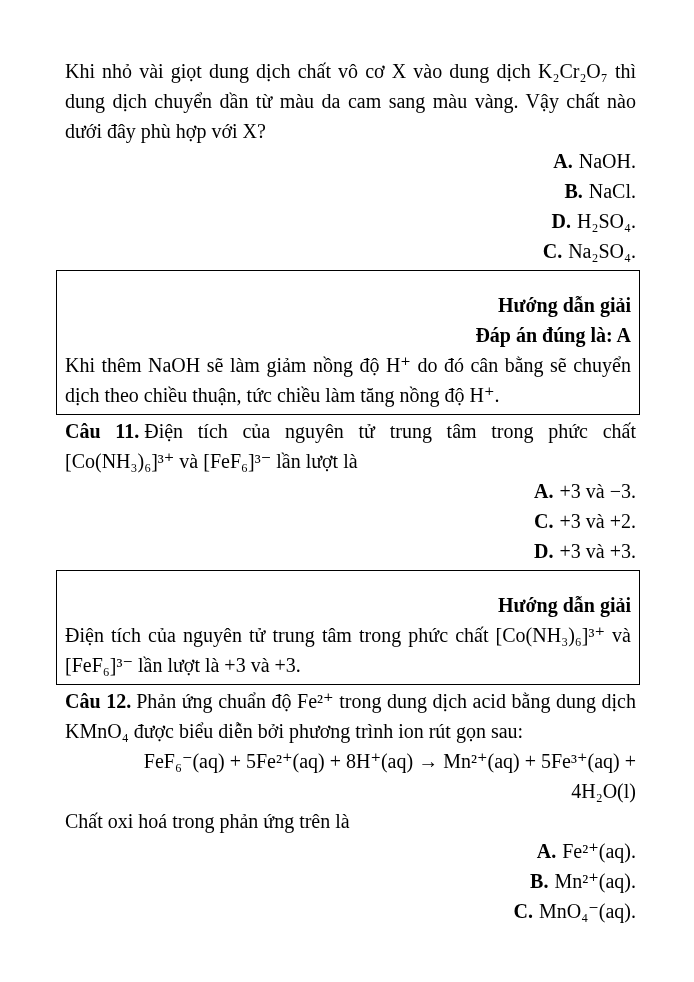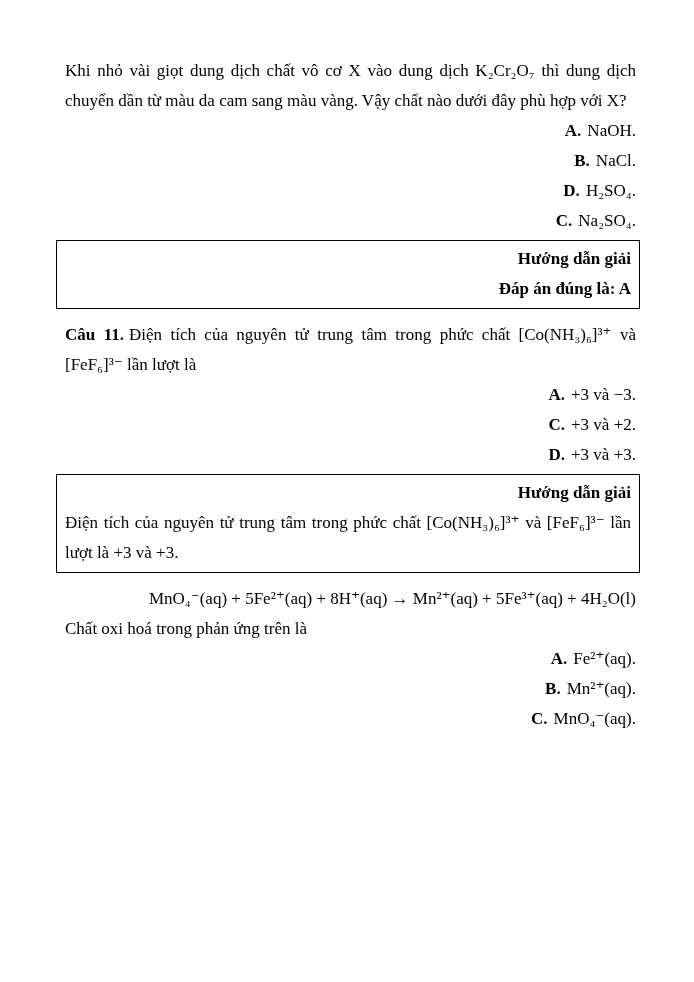--- a/index.html
+++ b/index.html
@@ -11,33 +11,33 @@
     width: 694px;
     height: 982px;
     overflow: hidden;
   }
   .page {
     box-sizing: border-box;
     width: 694px;
     height: 982px;
     padding: 56px 58px 0 65px;
     font-family: "Liberation Serif", "DejaVu Serif", serif;
-    font-size: 17px;
+    font-size: 20px;
     line-height: 30px;
     color: #000000;
   }
   p { margin: 0; text-align: right; }
   .para { text-align: justify; }
   .b { font-weight: bold; }
   .q-label { font-weight: bold; margin-right: 5px; margin-top: 40px; }
   .opt-label { font-weight: bold; margin-right: 6px; }
   .solution-box {
     border: 1px solid #000000;
-    padding: 3px 8px 4px 8px;
-    margin: 4px -4px 11px -9px;
+    padding: 19px 8px 4px 8px;
+    margin: 4px -4px 1px -9px;
   }
   .equation {
     padding-left: 58px;
   }
 </style>
 </head>
 <body>
 
 <div class="page">
 
@@ -52,20 +52,21 @@
   <p class="option">
     <span class="opt-label">D.</span><span>H₂SO₄.</span>
   </p>
   <p class="option">
     <span class="opt-label">C.</span><span>Na₂SO₄.</span>
   </p>
 
   <div class="solution-box">
     <p class="b">Hướng dẫn giải</p>
     <p class="b">Đáp án đúng là: A</p>
+    <p class="para">Khi thêm NaOH sẽ làm giảm nồng độ H⁺ do đó cân bằng sẽ chuyển dịch theo chiều thuận, tức chiều làm tăng nồng độ H⁺.</p>
   </div>
 
   <p class="para">
     <span class="q-label">Câu 11.</span><span>Điện tích của nguyên tử trung tâm trong phức chất [Co(NH₃)₆]³⁺ và [FeF₆]³⁻ lần lượt là</span>
   </p>
 
   <p class="option">
     <span class="opt-label">A.</span><span>+3 và −3.</span>
   </p>
   <p class="option">
@@ -73,22 +74,25 @@
   </p>
   <p class="option">
     <span class="opt-label">D.</span><span>+3 và +3.</span>
   </p>
 
   <div class="solution-box">
     <p class="b">Hướng dẫn giải</p>
     <p class="para">Điện tích của nguyên tử trung tâm trong phức chất [Co(NH₃)₆]³⁺ và [FeF₆]³⁻ lần lượt là +3 và +3.</p>
   </div>
 
+  <p class="para">
+    <span class="q-label">Câu 12.</span><span>Phản ứng chuẩn độ Fe²⁺ trong dung dịch acid bằng dung dịch KMnO₄ được biểu diễn bởi phương trình ion rút gọn sau:</span>
+  </p>
 
-  <p class="equation">MnO₄⁻(aq) + 5Fe²⁺(aq) + 8H⁺(aq) → Mn²⁺(aq) + 5Fe³⁺(aq) + 4H₂O(l)</p>
+  <p class="equation">FeF₆⁻(aq) + 5Fe²⁺(aq) + 8H⁺(aq) → Mn²⁺(aq) + 5Fe³⁺(aq) + 4H₂O(l)</p>
 
   <p class="para">Chất oxi hoá trong phản ứng trên là</p>
 
   <p class="option">
     <span class="opt-label">A.</span><span>Fe²⁺(aq).</span>
   </p>
   <p class="option">
     <span class="opt-label">B.</span><span>Mn²⁺(aq).</span>
   </p>
   <p class="option">

